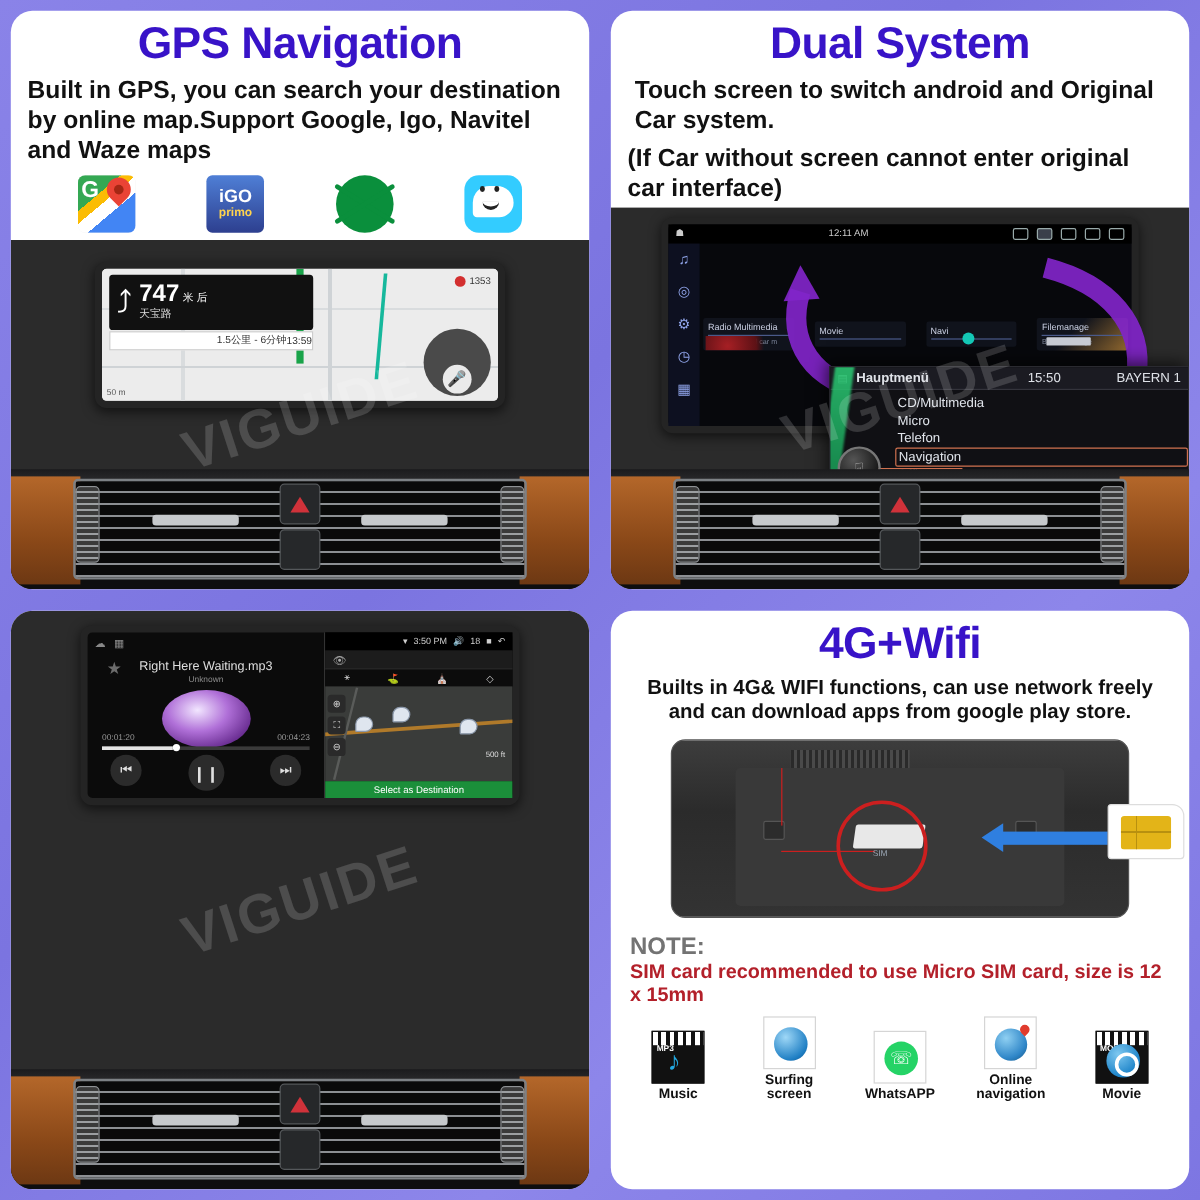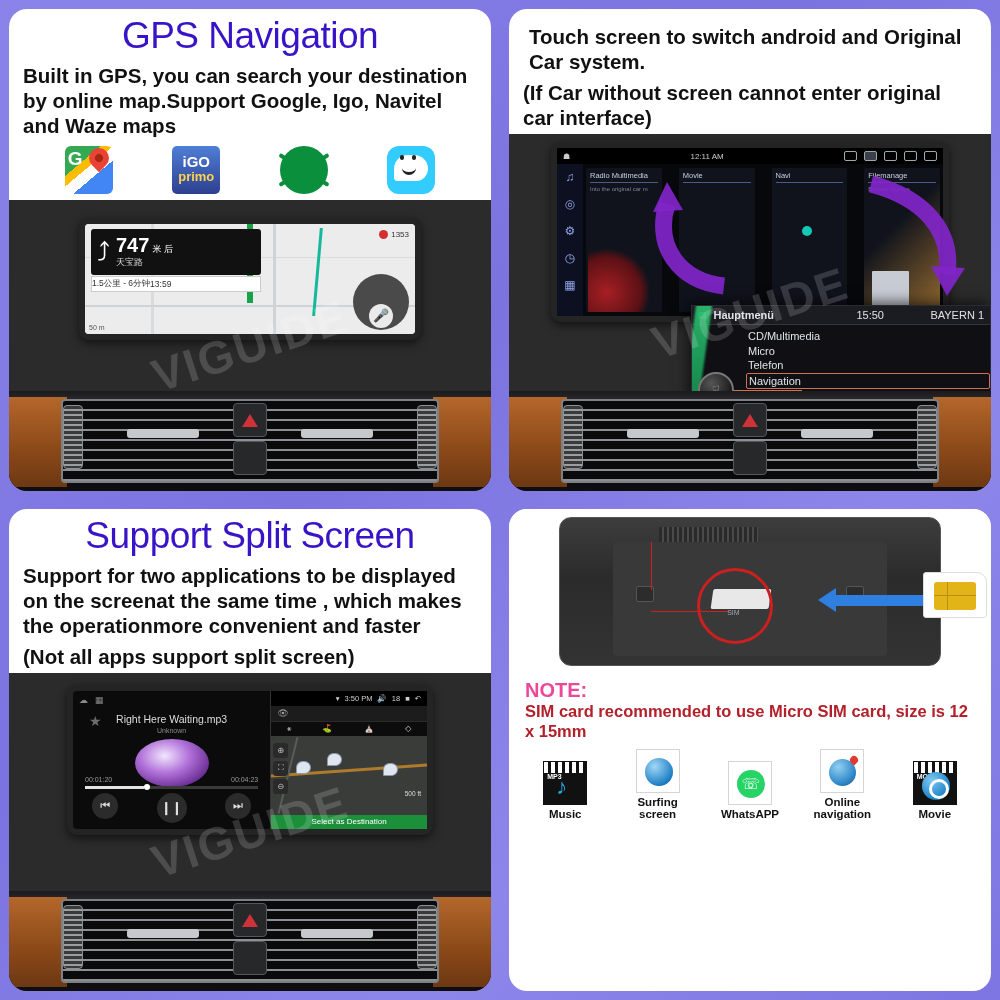--- a/index.html
+++ b/index.html
@@ -22,21 +22,21 @@
     background: #ffffff;
     border-radius: 18px;
     overflow: hidden;
     display: flex; flex-direction: column;
     position: relative;
   }
   .card-head { padding: 8px 14px 4px 14px; }
   h1.title {
     color: #3813c8;
     font-size: 37px;
-    font-weight: normal;
+    font-weight: bold;
     text-align: center;
     letter-spacing: -0.5px;
     line-height: 1.05;
   }
   .body-text {
     color: #111;
     font-size: 20.5px;
     font-weight: bold;
     line-height: 1.22;
     margin-top: 7px;
@@ -54,21 +54,21 @@
   .gmaps .g-green { position:absolute; left:0; top:0; width:100%; height:100%;
        background: linear-gradient(140deg,#34a853 0%,#34a853 34%, #fbbc04 34%, #fbbc04 46%, #ffffff 46%, #ffffff 62%, #4285f4 62%, #4285f4 100%); }
   .gmaps .g-letter { position:absolute; left:3px; top:3px; color:#fff; font-weight:bold; font-size:19px; line-height:1; }
   .gmaps .g-pin { position:absolute; right:4px; top:2px; width:20px; height:20px;
        background:#ea4335; border-radius:50% 50% 50% 0; transform: rotate(-45deg); }
   .gmaps .g-pin::after { content:''; position:absolute; left:6px; top:6px; width:8px;height:8px;
        background:#a52714; border-radius:50%; }
   .igo { background: linear-gradient(180deg,#4f7fd6,#2d3f8f); border-radius:5px;
        display:flex; flex-direction:column; align-items:center; justify-content:center; color:#fff; }
   .igo .t1 { font-size:15px; font-weight:bold; line-height:1; }
-  .igo .t2 { font-size:13px; font-weight:bold; color:#ffd34d; line-height:1.3; }
+  .igo .t2 { font-size:10px; font-weight:bold; color:#ffd34d; line-height:1.3; }
   .navitel { border-radius:50%; background:#0a8f3c; position:relative; }
   .navitel::before, .navitel::after {
       content:''; position:absolute; left:-5px; top:22px; width:58px; height:4px;
       background:#0a8f3c; border-radius:2px; }
   .navitel::before { transform: rotate(32deg); }
   .navitel::after { transform: rotate(-32deg); }
   .waze { background:#33ccff; border-radius:12px; position:relative; }
   .waze .face { position:absolute; left:7px; top:9px; width:34px; height:26px;
       background:#fff; border-radius:16px 16px 14px 4px; }
   .waze .e1,.waze .e2 { position:absolute; top:9px; width:4px;height:5px;background:#222;border-radius:2px;}
@@ -129,42 +129,42 @@
   .gps-card {
     position:absolute; left:6px; top:5px; width:170px; height:46px;
     background:#111; border-radius:3px; color:#fff; display:flex; align-items:center; padding-left:6px; }
   .gps-card .arrow { font-size:26px; line-height:1; margin-right:6px; }
   .gps-card .dist { font-size:20px; font-weight:bold; line-height:1; }
   .gps-card .unit2 { font-size:9px; margin-left:3px; }
   .gps-card .road { font-size:9px; color:#ddd; }
   .gps-eta {
     position:absolute; left:6px; top:52px; width:170px; height:16px;
     background:#fff; border:1px solid #ccc; color:#333; font-size:8.5px;
-    display:flex; align-items:center; justify-content:flex-start; }
+    display:flex; align-items:center; justify-content:flex-end; }
   .gps-clock { position:absolute; right:6px; top:6px; display:flex; align-items:flex-end; gap:3px;
     font-size:8px; color:#333; }
   .gps-clock .dot { width:9px;height:9px;border-radius:50%;background:#d32f2f; }
   .gps-compass { position:absolute; right:6px; bottom:4px; width:56px; height:56px;
     border-radius:50%; background:#4a4a4a; overflow:hidden; }
   .gps-compass .mic { position:absolute; left:50%; bottom:2px; transform:translateX(-50%);
     width:24px;height:24px;border-radius:50%;background:#eaeaea;
     display:flex;align-items:center;justify-content:center;color:#1565c0;font-size:13px;}
   .gps-scale { position:absolute; left:4px; bottom:3px; font-size:7px; color:#555; }
 
   
   .ds-screen { left:42px; top:8px; right:42px; height:180px; background:#07080c; }
   .ds-status { height:16px; background:#000; display:flex; align-items:center;
     justify-content:space-between; padding:0 6px; color:#ccc; font-size:8px; }
   .ds-icons { display:flex; gap:7px; align-items:center; }
   .ds-icons .ib { width:13px;height:10px;border:1px solid #9aa; border-radius:2px; }
   .ds-icons .ib.on { background:#3a3f4a; }
   .ds-main { display:flex; height: calc(100% - 16px); }
   .ds-side { width:26px; background:#0d1020; display:flex; flex-direction:column;
     align-items:center; padding-top:6px; gap:13px; color:#8fa3e8; font-size:12px; }
-  .ds-cards { flex:1; display:flex; gap:17px; padding:4px 3px; }
+  .ds-cards { flex:1; display:flex; gap:17px; padding:4px 3px;align-items:center; }
   .ds-card { flex:1; background:#10131c; border-radius:2px; padding:3px 4px; position:relative; overflow:hidden;}
   .ds-card .ch { font-size:7.5px; color:#c8cee0; }
   .ds-card .cu { height:1px; background:#4a5a8a; margin:2px 0 3px 0; }
   .ds-card .cs { font-size:6px; color:#7c8499; }
   .ds-card.car::after { content:''; position:absolute; left:2px; bottom:0; width:80%; height:46%;
     background: radial-gradient(circle at 30% 70%, #a61f24 0%, #5c1115 55%, transparent 70%); }
   .ds-card.navi::after { content:''; position:absolute; left:40%; top:40%; width:10px;height:10px;
     border-radius:50%; background:#14c8b6; }
   .ds-card.file::after { content:''; position:absolute; left:8px; bottom:4px; width:48%; height:26%;
     background:#c7cbd4; border-radius:1px; }
@@ -257,21 +257,21 @@
     background:#e3b418; border-radius:3px;
     background-image: linear-gradient(90deg,transparent 30%, #b8900f 30%, #b8900f 33%, transparent 33%),
                       linear-gradient(180deg,transparent 45%, #b8900f 45%, #b8900f 50%, transparent 50%); }
   .blue-arrow { position:absolute; right:68px; top:52%; width:88px; height:11px;
     background:#2f7fe0; }
   .blue-arrow::after { content:''; position:absolute; left:-17px; top:-7px;
     width:0;height:0;border-top:12px solid transparent;border-bottom:12px solid transparent;
     border-right:18px solid #2f7fe0; }
 
   .note { padding:5px 16px 2px 16px; }
-  .note .nt { color:#ec4899; font-size:20px; font-weight:bold; }
+  .note .nt { color:#737373; font-size:20px; font-weight:bold; }
   .note .nb { color:#b3202a; font-size:16.5px; font-weight:bold; line-height:1.2; }
 
   .icon-row { display:flex; justify-content:space-around; align-items:flex-end;
     padding: 5px 10px 8px 10px; }
   .ic { width:74px; text-align:center; }
   .ic .glyph { width:44px; height:44px; margin:0 auto 3px auto; position:relative;
     border:1px solid #d5d5d5; background:#fff; }
   .ic .glyph.dark { background:#111; border-color:#111; }
   .ic .lbl { font-size:11.5px; color:#111; font-weight:bold; }
   .film { position:absolute; left:0; top:0; right:0; height:11px; background:#111;
@@ -374,20 +374,21 @@
           <div class="lockbtn"></div>
         </div>
         <div class="wm">VIGUIDE</div>
       </div>
     </div>
   </div>
 
   <div class="cell">
     <div class="card">
       <div class="card-head">
+        <h1 class="title">Dual System</h1>
         <div class="body-text indent">Touch screen to switch android and Original Car system.</div>
         <div class="body-text sub">(If Car without screen cannot enter original car interface)</div>
       </div>
 
       <div class="photo">
         <div class="unit ds-screen">
           <div class="ds-status">
             <span>☗</span>
             <span>12:11 AM</span>
             <span class="ds-icons">
@@ -472,25 +473,20 @@
             </div>
           <div class="lockbtn"></div>
         </div>
         <div class="wm">VIGUIDE</div>
       </div>
     </div>
   </div>
 
   <div class="cell">
     <div class="card">
-      <div class="card-head">
-        <h1 class="title">Support Split Screen</h1>
-        <div class="body-text">Support for two applications to be displayed on the screenat the same time , which makes the operationmore convenient and faster</div>
-        <div class="body-text sub">(Not all apps support split screen)</div>
-      </div>
 
       <div class="photo">
         <div class="unit ss-screen">
           <div class="ss-left">
             <div class="ss-top">
               <span>☁</span>
               <span>▦</span>
             </div>
             <div class="ss-star">★</div>
             <div class="ss-title">Right Here Waiting.mp3</div>
@@ -555,20 +551,24 @@
             </div>
           <div class="lockbtn"></div>
         </div>
         <div class="wm">VIGUIDE</div>
       </div>
     </div>
   </div>
 
   <div class="cell">
     <div class="card">
+      <div class="card-head">
+        <h1 class="title">4G+Wifi</h1>
+        <div class="body-text center sm">Builts in 4G&amp; WIFI functions, can use network freely and can download apps from google play store.</div>
+      </div>
 
       <div class="g4-photo">
         <div class="unit-back">
           <div class="ub-plate"></div>
           <div class="ub-vent"></div>
           <div class="ub-sq" style="left:20%;top:46%"></div>
           <div class="ub-sq" style="right:20%;top:46%"></div>
           <div class="ub-line"></div>
           <div class="ub-line2"></div>
           <div class="ub-simtray"></div>

